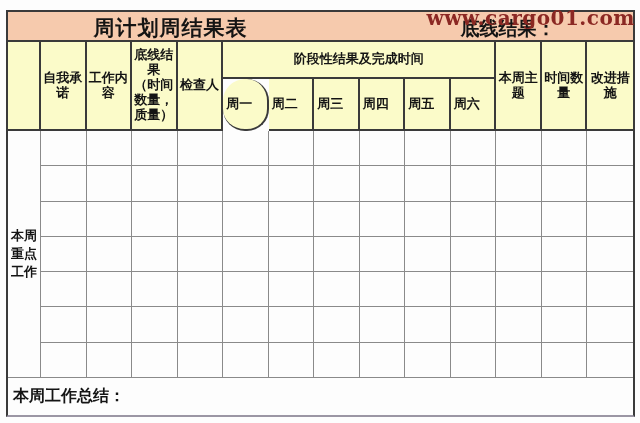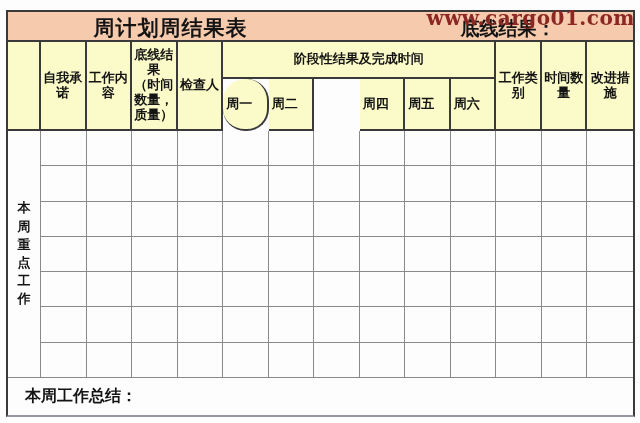--- a/index.html
+++ b/index.html
@@ -63,33 +63,33 @@
   .c13{grid-column:13;grid-row:2/4;}
   .c14{grid-column:14;grid-row:2/4;}
   .last{border-right:none;font-family:Liberation Serif, serif;}
   .rowhead{
     grid-column:1;grid-row:4/11;
     background:#fdfdfd;
     border-right:1px solid var(--grid-line,#8a8a8a);
     border-bottom:1px solid var(--grid-line,#8a8a8a);
     display:flex;align-items:center;justify-content:center;text-align:center;
     font-size:13px;font-weight:bold;line-height:1.4;color:#141414;
-    padding:0 8px;box-sizing:border-box;
+    padding:0 2px;box-sizing:border-box;
   }
   .dcell{
     background:#fdfdfd;
     border-right:1px solid var(--grid-line,#8a8a8a);
     border-bottom:1px solid var(--grid-line,#8a8a8a);
   }
   .dcell.last{border-right:none;}
   .summary{
     grid-column:1/-1;grid-row:11;
     background:#fdfdfd;
     display:flex;align-items:center;
-    padding-left:17px;
+    padding-left:5px;
     font-size:16px;font-weight:bold;color:#141414;
   }
   .watermark{
     position:absolute;top:6px;right:5px;
     font-family:"DejaVu Serif", serif;
     font-size:20px;font-weight:bold;letter-spacing:0.5px;
     color:var(--watermark-color,#8b2823);
     z-index:5;white-space:nowrap;
   }
 </style>
@@ -120,26 +120,27 @@
         <div>（时间数量，质量）</div>
       </div>
     </div>
 
     <div class="hcell hgroup">
         <div>阶段性结果及完成时间</div>
       </div>
 
     <div class="hcell dayscell d1">周一</div>
     <div class="hcell dayscell d2">周二</div>
+    <div class="hcell dayscell d3">周三</div>
     <div class="hcell dayscell d4">周四</div>
     <div class="hcell dayscell d5">周五</div>
     <div class="hcell dayscell d6">周六</div>
 
     <div class="hcell c12">
-        <div>工作类别</div>
+        <div>本周主题</div>
       </div>
     <div class="hcell c13">
         <div>时间数量</div>
       </div>
     <div class="hcell c14 last">
         <div>改进措施</div>
       </div>
 
     <div class="rowhead">
       <div>本周重点工作</div>

